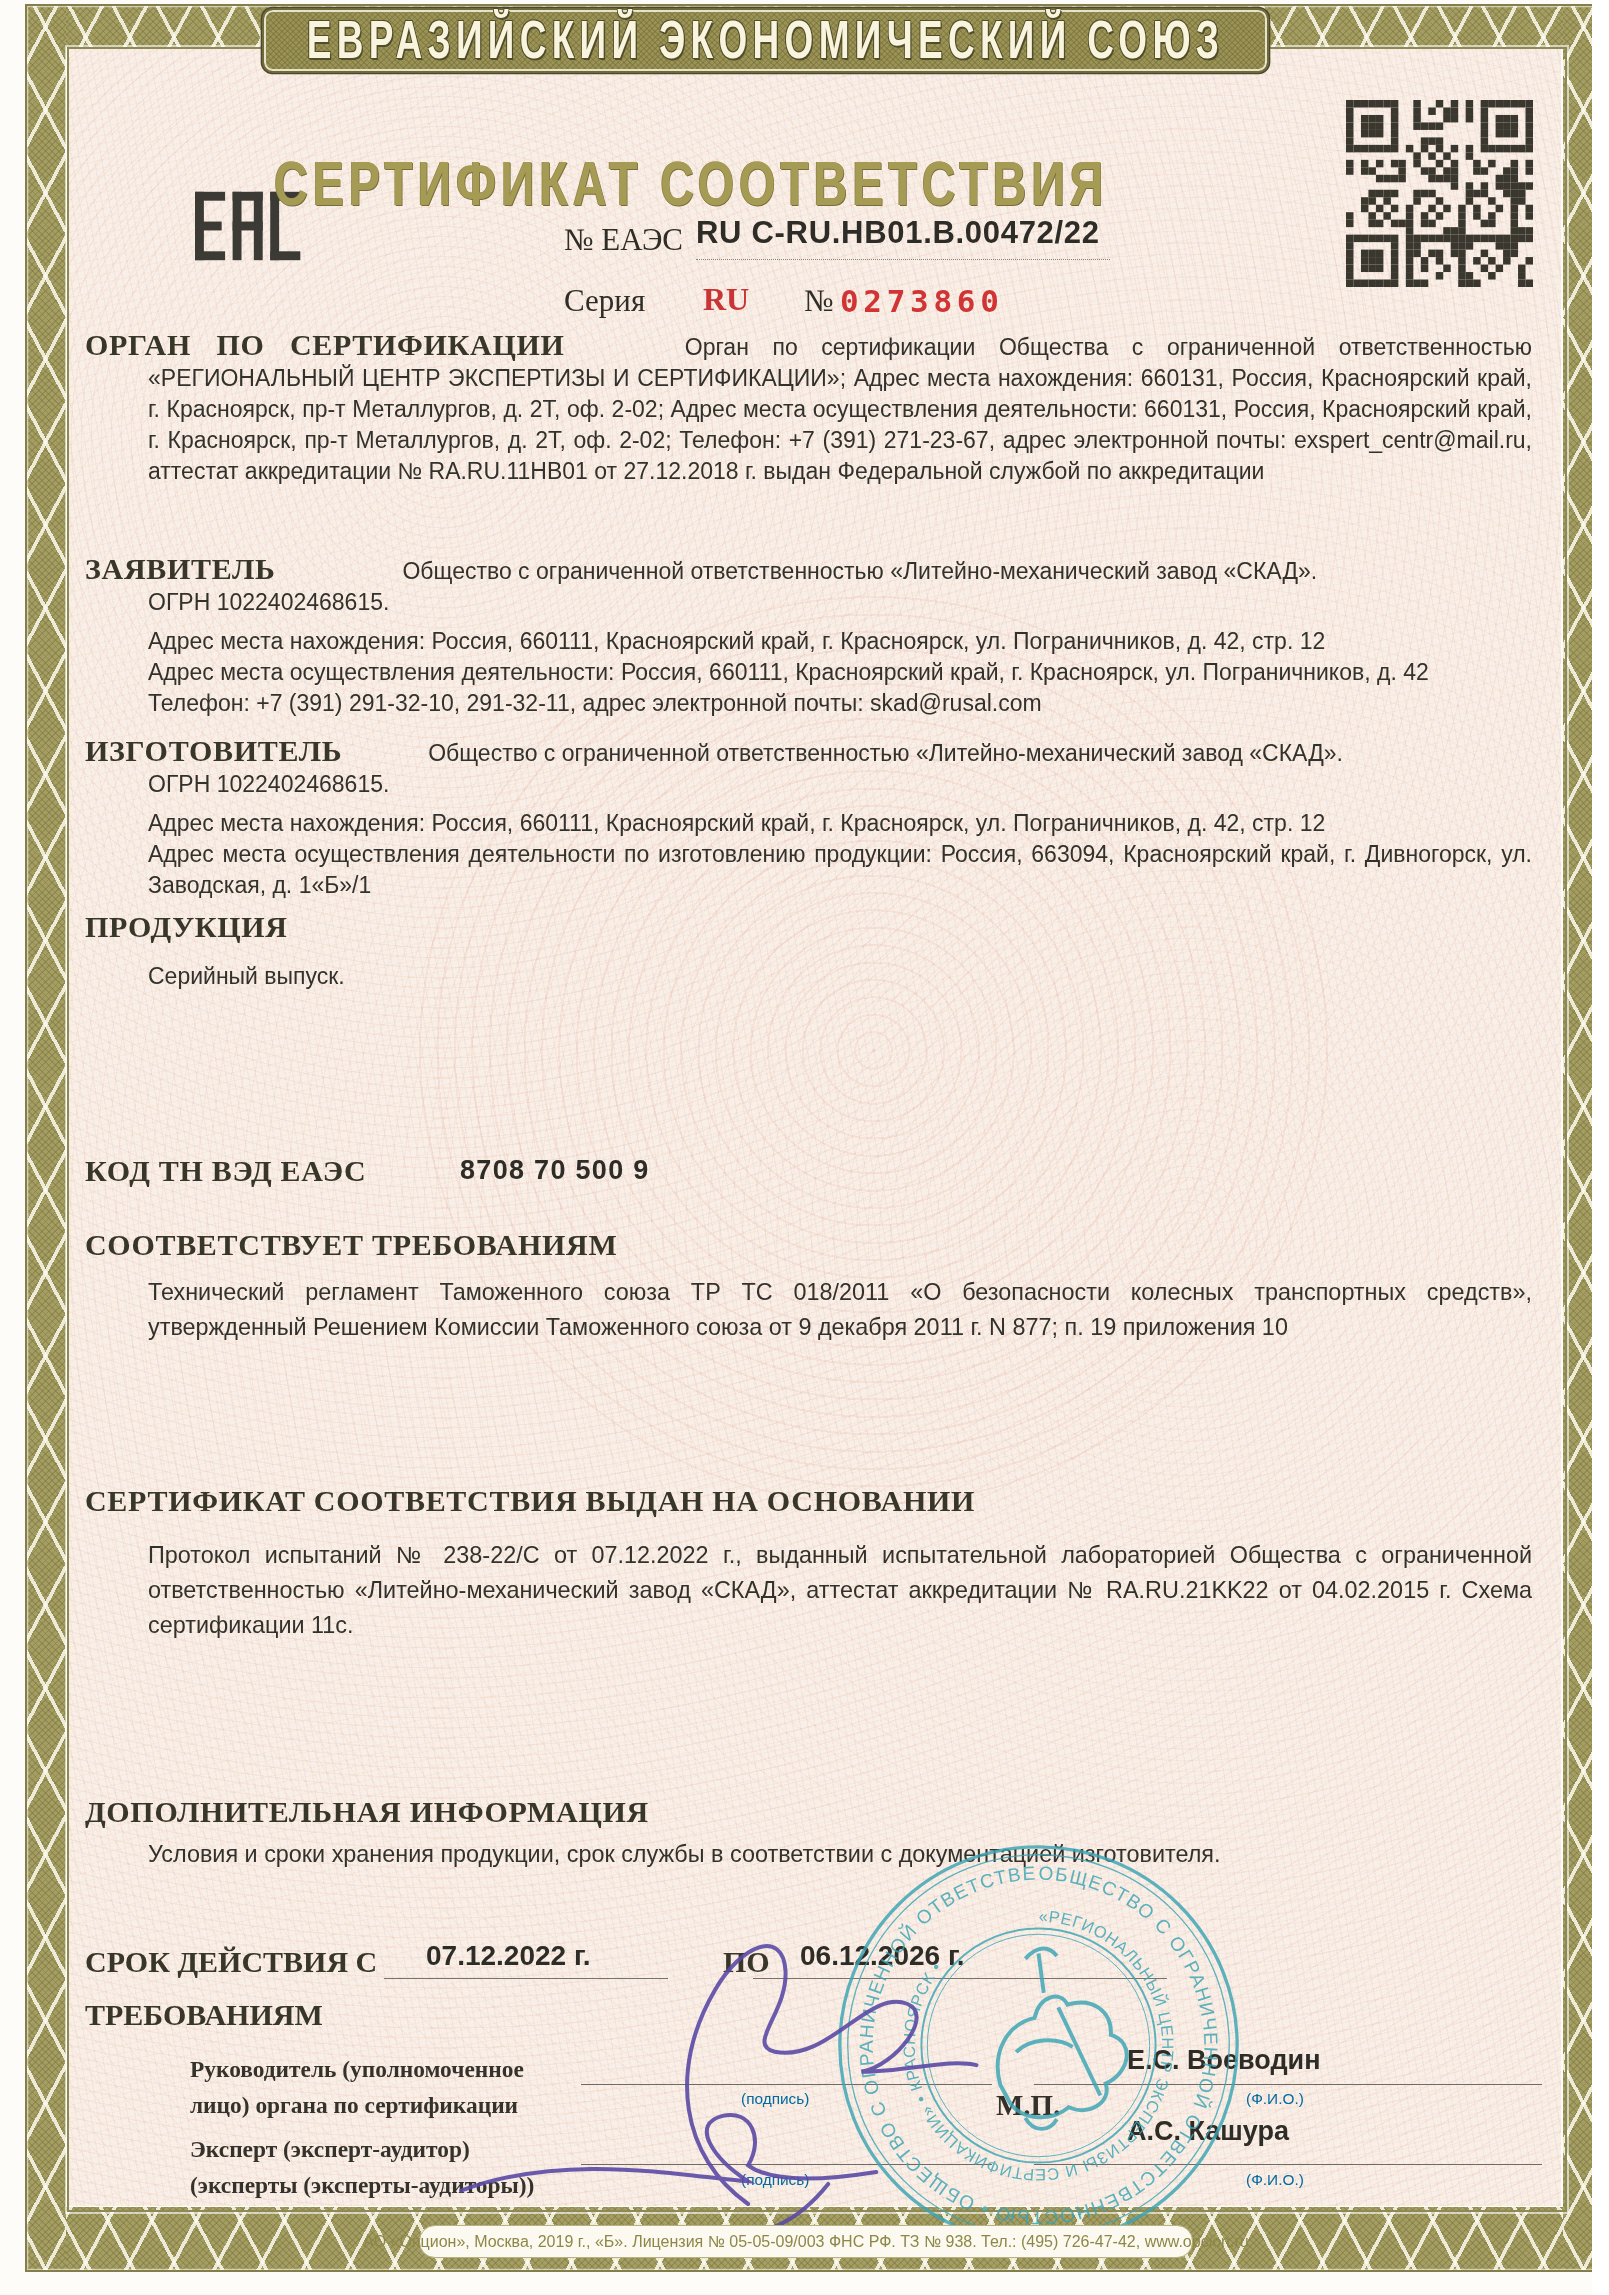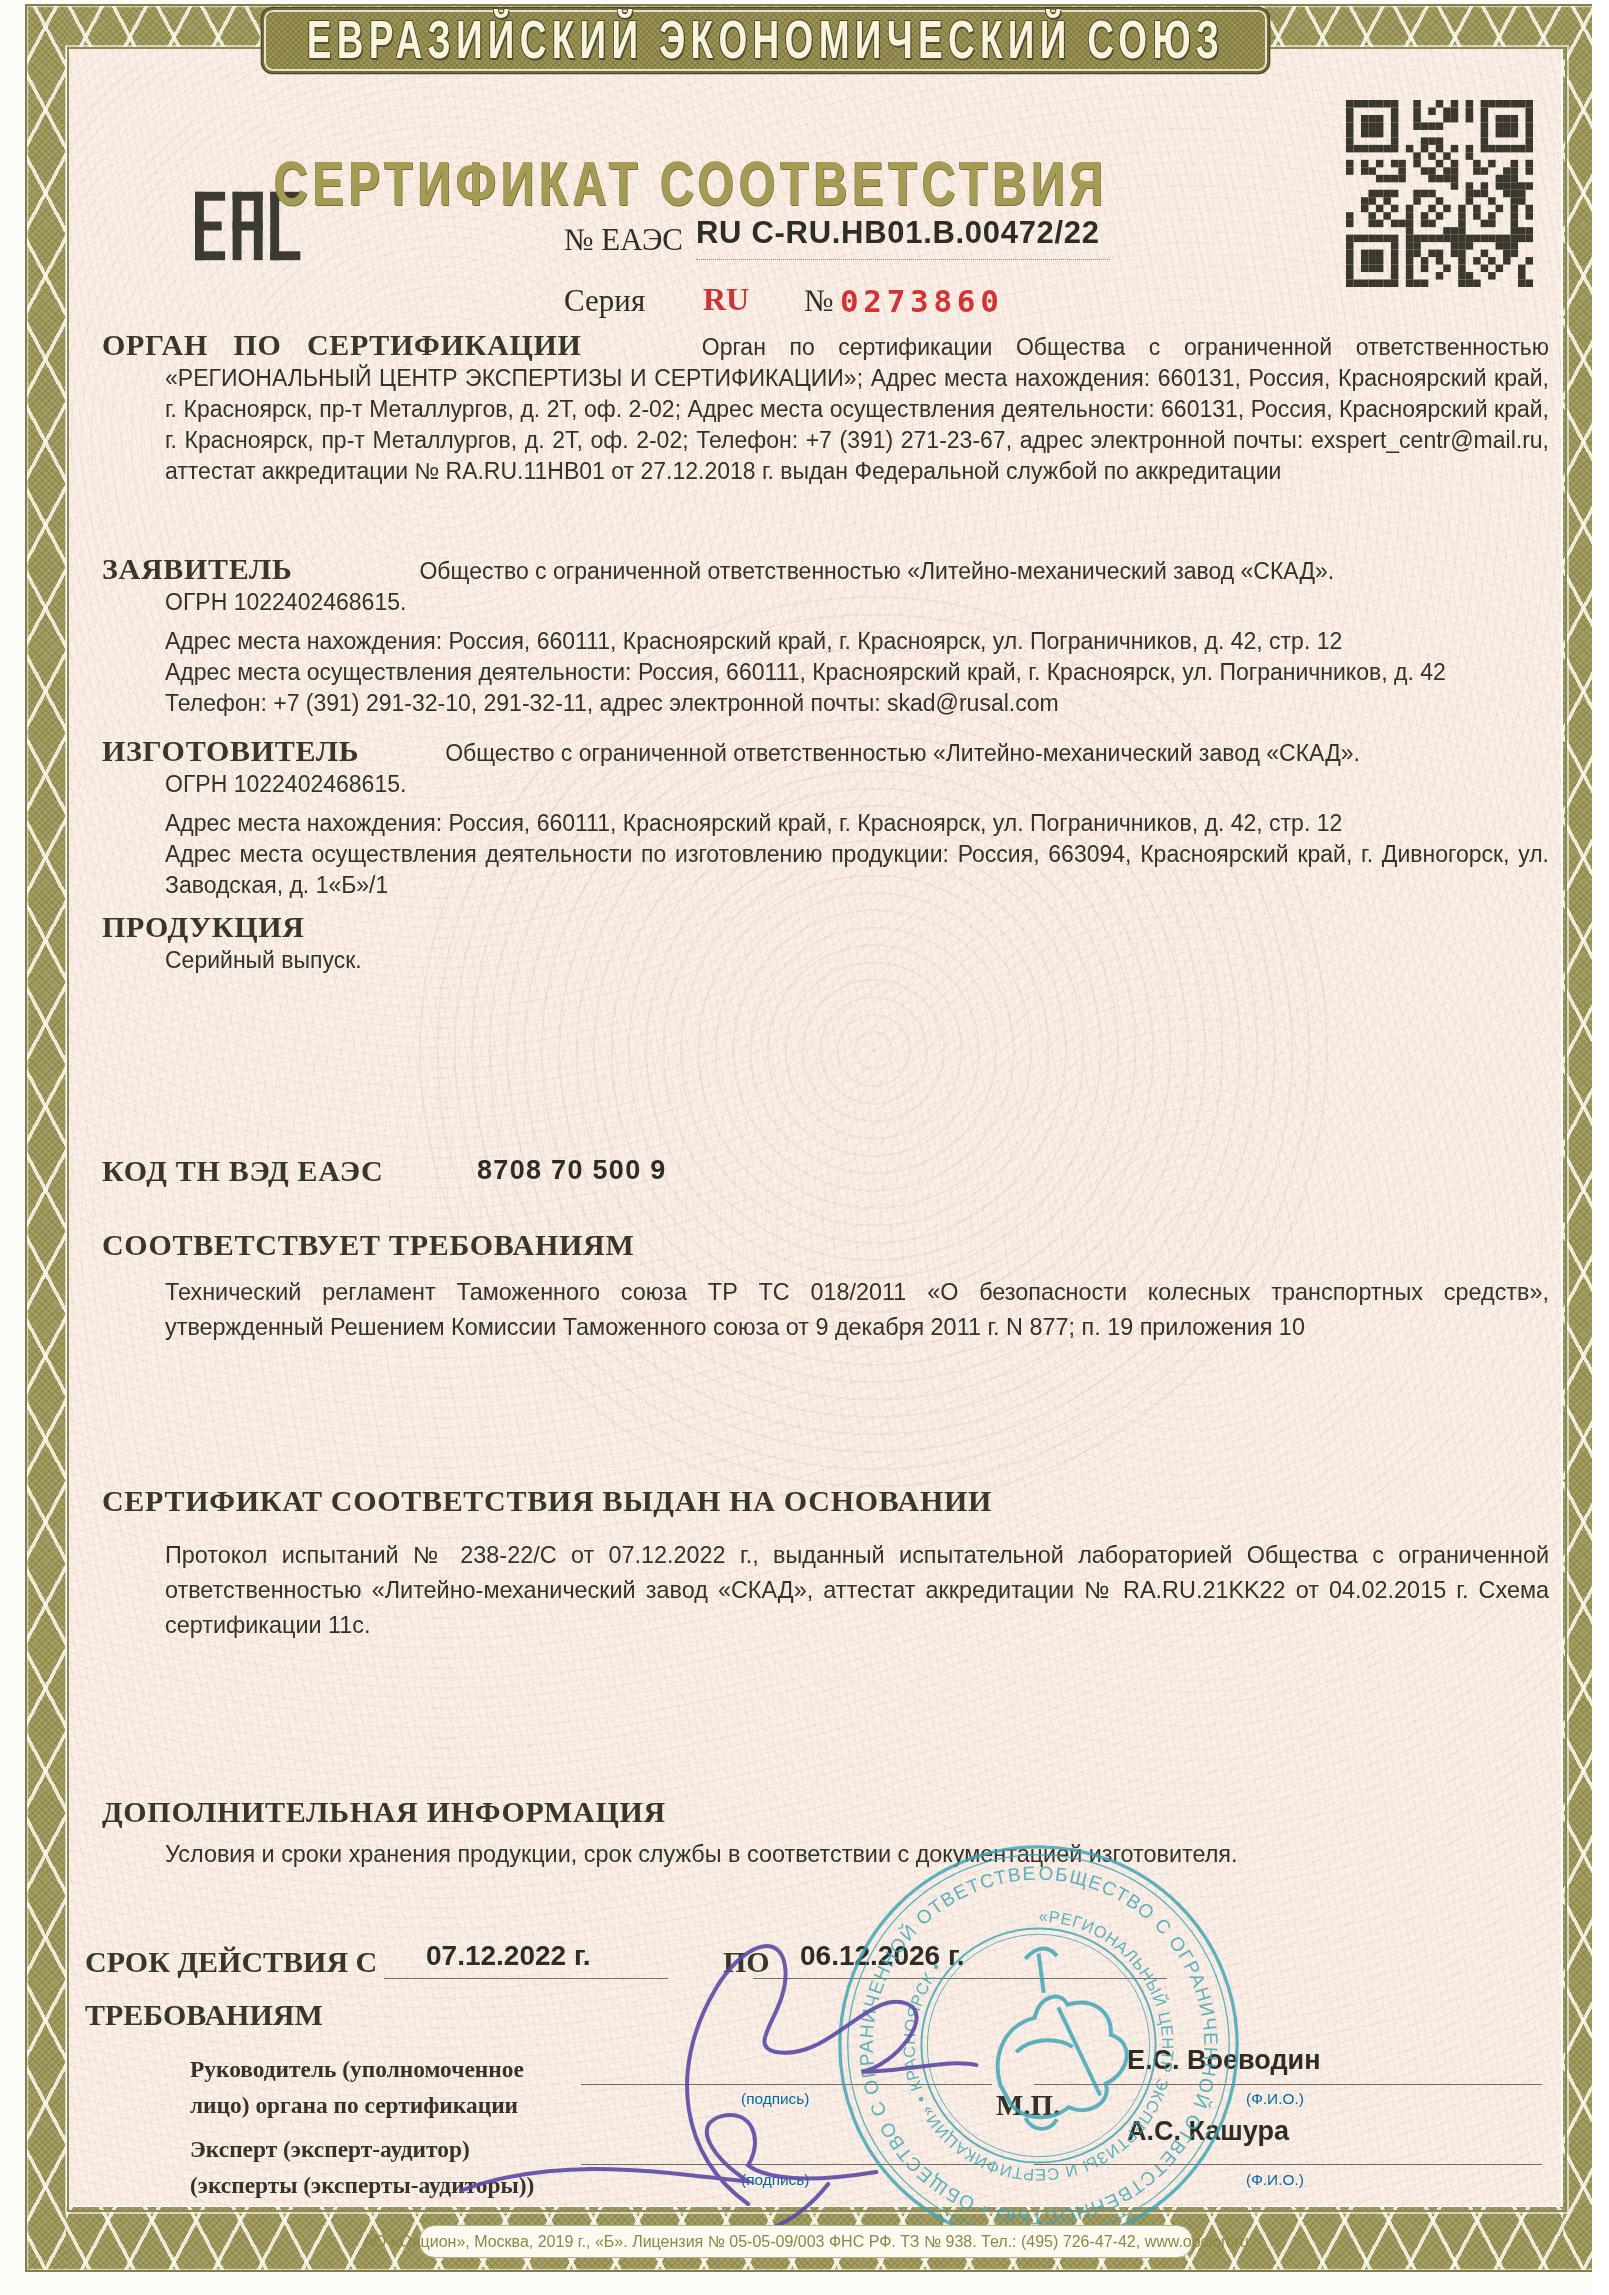--- a/index.html
+++ b/index.html
@@ -53,28 +53,28 @@
   .microline{position:absolute;left:696px;top:259px;width:414px;height:0;border-top:1.3px dotted #8a867c;}
   .series-label{position:absolute;left:564px;top:283px;font-family:"Liberation Serif",serif;font-size:31px;color:#2f2d26;}
   .series-ru{position:absolute;left:703px;top:281px;font-family:"Liberation Serif",serif;font-weight:bold;font-size:32px;color:#c93434;}
   .series-no{position:absolute;left:804px;top:283px;font-family:"Liberation Serif",serif;font-size:31px;color:#2f2d26;}
   .series-num{position:absolute;left:840px;top:283px;font-family:"DejaVu Sans Mono",monospace;font-weight:bold;font-size:31px;letter-spacing:4.7px;color:#d03434;}
 
   
   .qr{position:absolute;left:1346px;top:100px;width:187px;height:187px;}
 
   
-  .sec{position:absolute;left:102px;width:1447px;color:#34322b;}
+  .sec{position:absolute;left:85px;width:1447px;color:#34322b;}
   .sec-title{font-family:"Liberation Serif",serif;font-weight:bold;font-size:30px;letter-spacing:0.7px;color:#383629;}
   .body-txt{font-size:23px;color:#33312c;}
   .hang{padding-left:63px;text-indent:-63px;text-align:justify;line-height:31px;}
   .para{margin-left:63px;text-align:justify;line-height:31px;}
   .tab-a{display:inline-block;width:114px;}
   .tab-b{display:inline-block;width:73px;}
-  .lh50 .para,.lh50.para{line-height:33px;}
+  .lh50 .para,.lh50.para{line-height:33px;margin-top:16px;}
   .lh53 .para{line-height:35px;}
   .kod-value{position:absolute;left:375px;top:1.3px;font-weight:bold;font-size:27px;letter-spacing:1.3px;color:#2e2c27;}
 
   
   .srok-label{position:absolute;left:85px;top:1945px;font-family:"Liberation Serif",serif;font-weight:bold;font-size:30px;color:#383629;}
   .date1{position:absolute;left:426px;top:1940px;font-weight:bold;font-size:28px;color:#2e2c27;text-align:center;}
   .po-label{position:absolute;left:723px;top:1945px;font-family:"Liberation Serif",serif;font-weight:bold;font-size:30px;color:#383629;}
   .date2{position:absolute;left:800px;top:1940px;font-weight:bold;font-size:28px;color:#2e2c27;}
   .dline1{position:absolute;left:384px;top:1978px;width:284px;border-top:1.3px solid #77736a;}
   .dline2{position:absolute;left:753px;top:1978px;width:414px;border-top:1.3px solid #77736a;}

